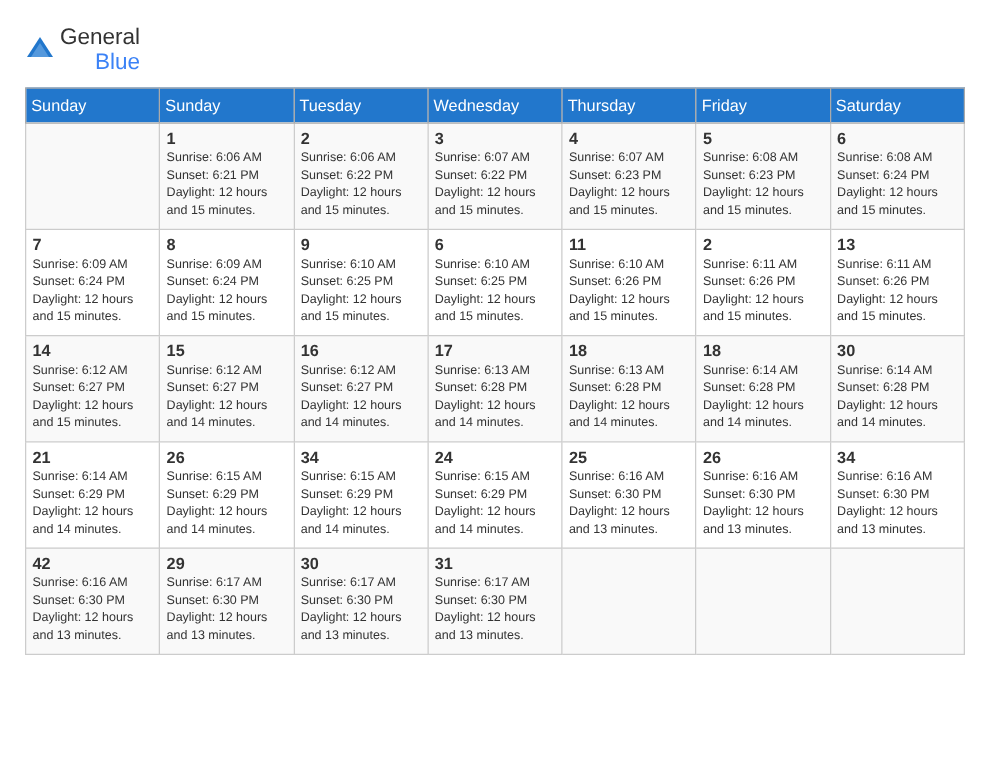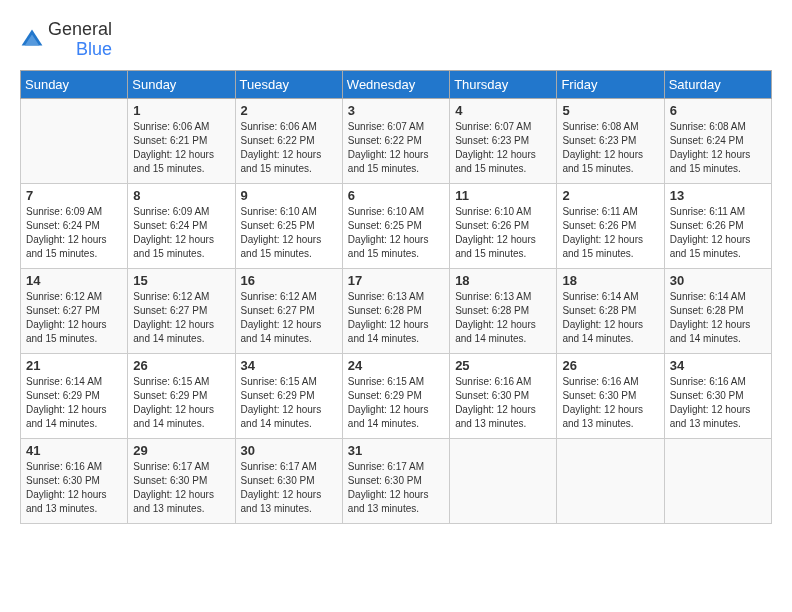--- a/index.html
+++ b/index.html
@@ -281,21 +281,21 @@
         </td>
         <td>
           <span class="day-number">34</span>
         <div class="cell-content">
           Sunrise: 6:16 AM<br>Sunset: 6:30 PM<br>Daylight: 12 hours and 13 minutes.
         </div>
         </td>
       </tr>
       <tr>
         <td>
-          <span class="day-number">41</span>
+          <span class="day-number">42</span>
         <div class="cell-content">
           Sunrise: 6:16 AM<br>Sunset: 6:30 PM<br>Daylight: 12 hours and 13 minutes.
         </div>
         </td>
         <td>
           <span class="day-number">29</span>
         <div class="cell-content">
           Sunrise: 6:17 AM<br>Sunset: 6:30 PM<br>Daylight: 12 hours and 13 minutes.
         </div>
         </td>

